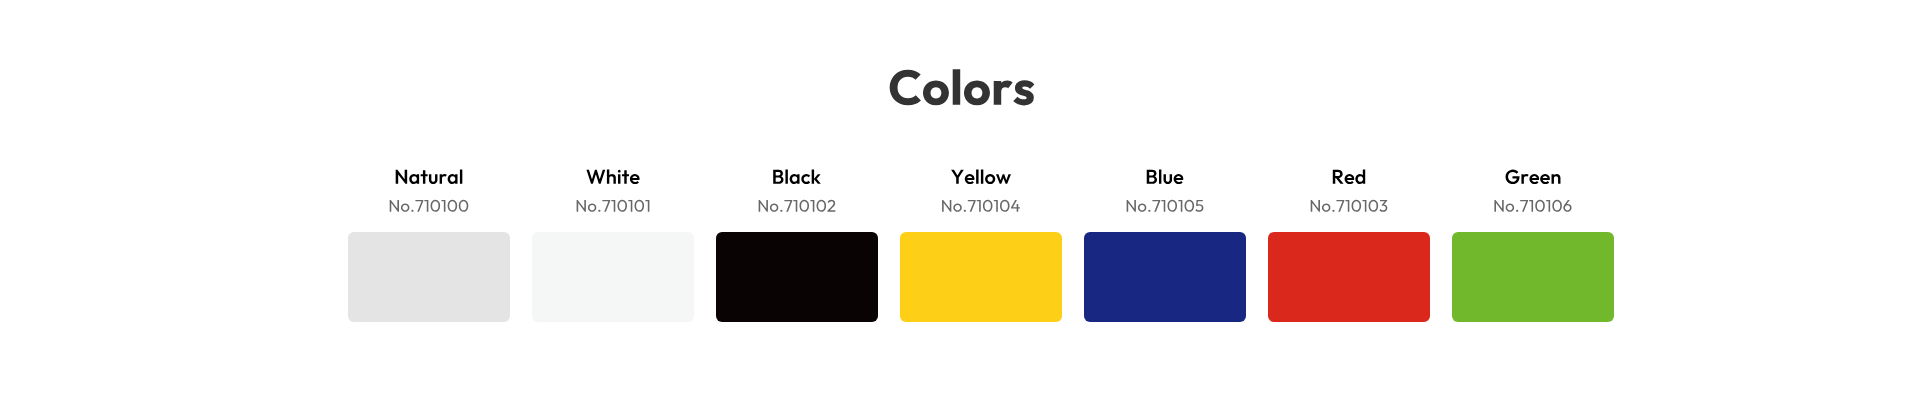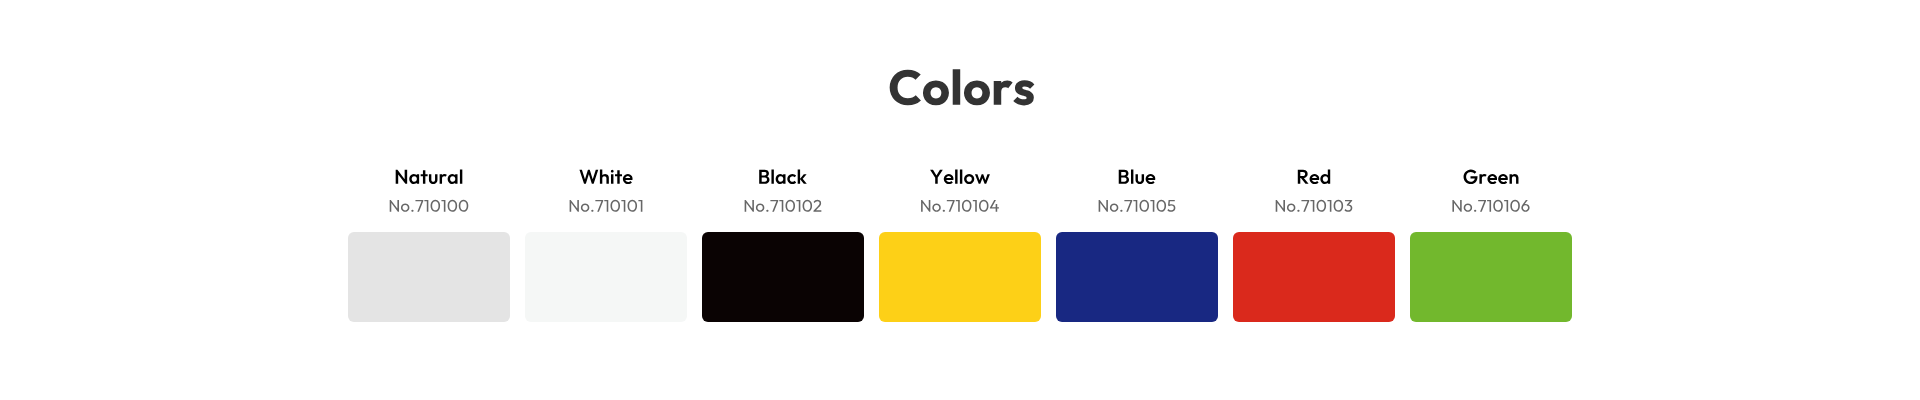--- a/index.html
+++ b/index.html
@@ -14,21 +14,21 @@
 
   
   .title-wrap { position:absolute; left:0; top:0; width:1920px; height:160px; }
   .title-svg  { position:absolute; left:0; top:0; width:1920px; height:160px; display:block; }
   .title-text { position:absolute; left:0; top:53px; width:1920px; height:36px; margin:0;
                 line-height:36px; text-align:center; font-size:49px; font-weight:700;
                 color:transparent; white-space:nowrap; }
 
   
   .swatch-row { position:absolute; left:348px; top:160px; width:1224px;
-                display:flex; flex-direction:row; align-items:flex-end; gap:15px; }
+                display:flex; flex-direction:row; align-items:flex-end; gap:22px; }
   .swatch     { width:162px; display:flex; flex-direction:column; align-items:center; }
 
   .label-box  { position:relative; width:162px; height:34px; }
   .code-box   { position:relative; width:162px; height:38px; }
   .label-svg, .code-svg { position:absolute; left:0; top:0; width:162px; display:block; }
   .label-svg  { height:34px; }
   .code-svg   { height:38px; }
   .label-text { position:absolute; left:0; top:9px; width:162px; height:15px; line-height:15px;
                 text-align:center; font-size:20px; font-weight:700; color:transparent;
                 white-space:nowrap; }

